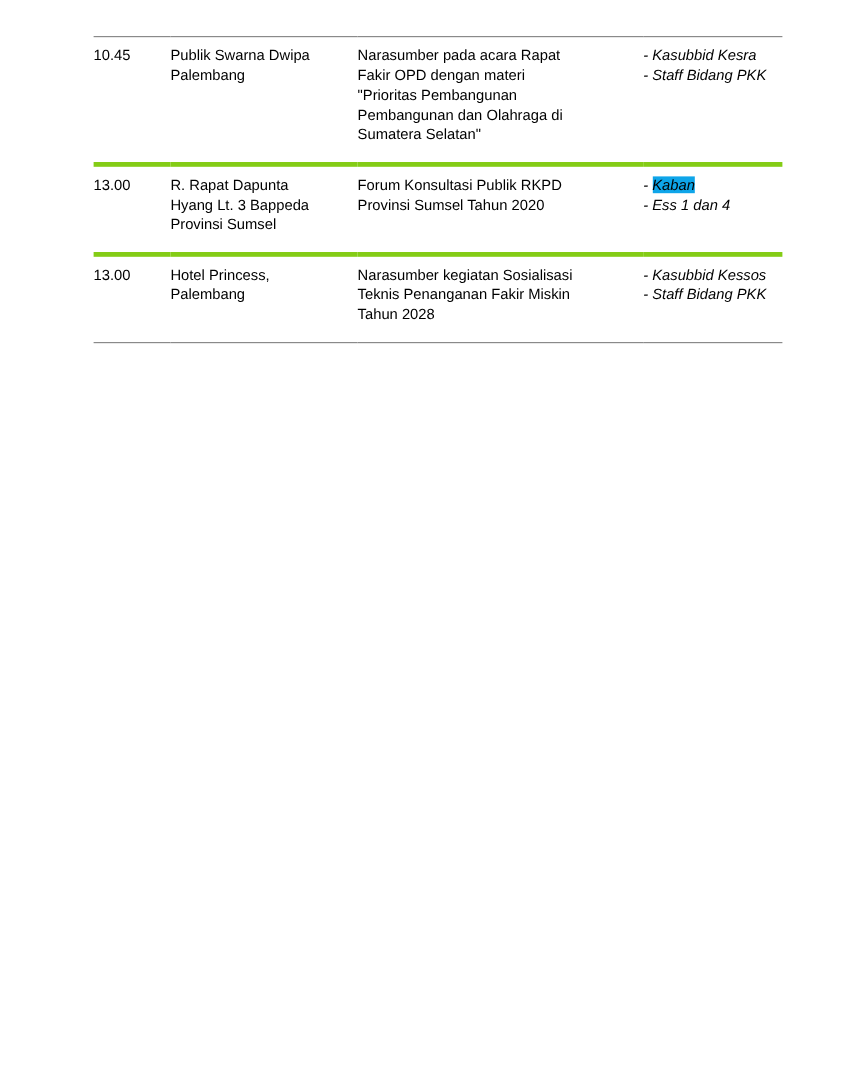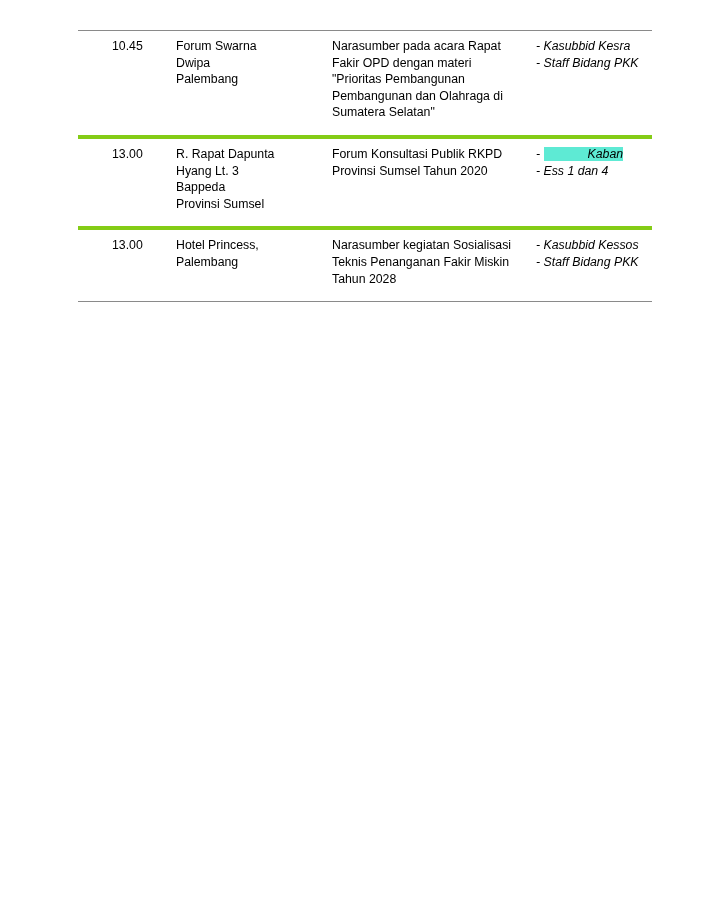--- a/index.html
+++ b/index.html
@@ -54,45 +54,43 @@
   .col-activity {
     width: 228px;
     padding-right: 10px !important;
   }
   .col-attendees {
     width: 116px;
   }
   .line {
     display: block;
     white-space: pre-wrap;
-    margin-left: 34px;
   }
   .hl {
-    background: #5eead4;
-    padding-left: 44px;
+    background: #0ea5e9;
   }
   .attendee-line {
     display: block;
     white-space: nowrap;
     font-style: italic;
   }
 </style>
 </head>
 <body>
 
 <div class="page">
   <table class="schedule-table">
     <tbody>
 
       <tr class="first-row">
         <td class="col-time">
           <span class="line">10.45</span>
         </td>
         <td class="col-place">
-          <span class="line">Forum Swarna Dwipa</span>
+          <span class="line">Publik Swarna Dwipa</span>
           <span class="line">Palembang</span>
         </td>
         <td class="col-activity">
           <span class="line">Narasumber pada acara Rapat</span>
           <span class="line">Fakir OPD dengan materi</span>
           <span class="line">"Prioritas Pembangunan</span>
           <span class="line">Pembangunan dan Olahraga di</span>
           <span class="line">Sumatera Selatan"</span>
         </td>
         <td class="col-attendees">

